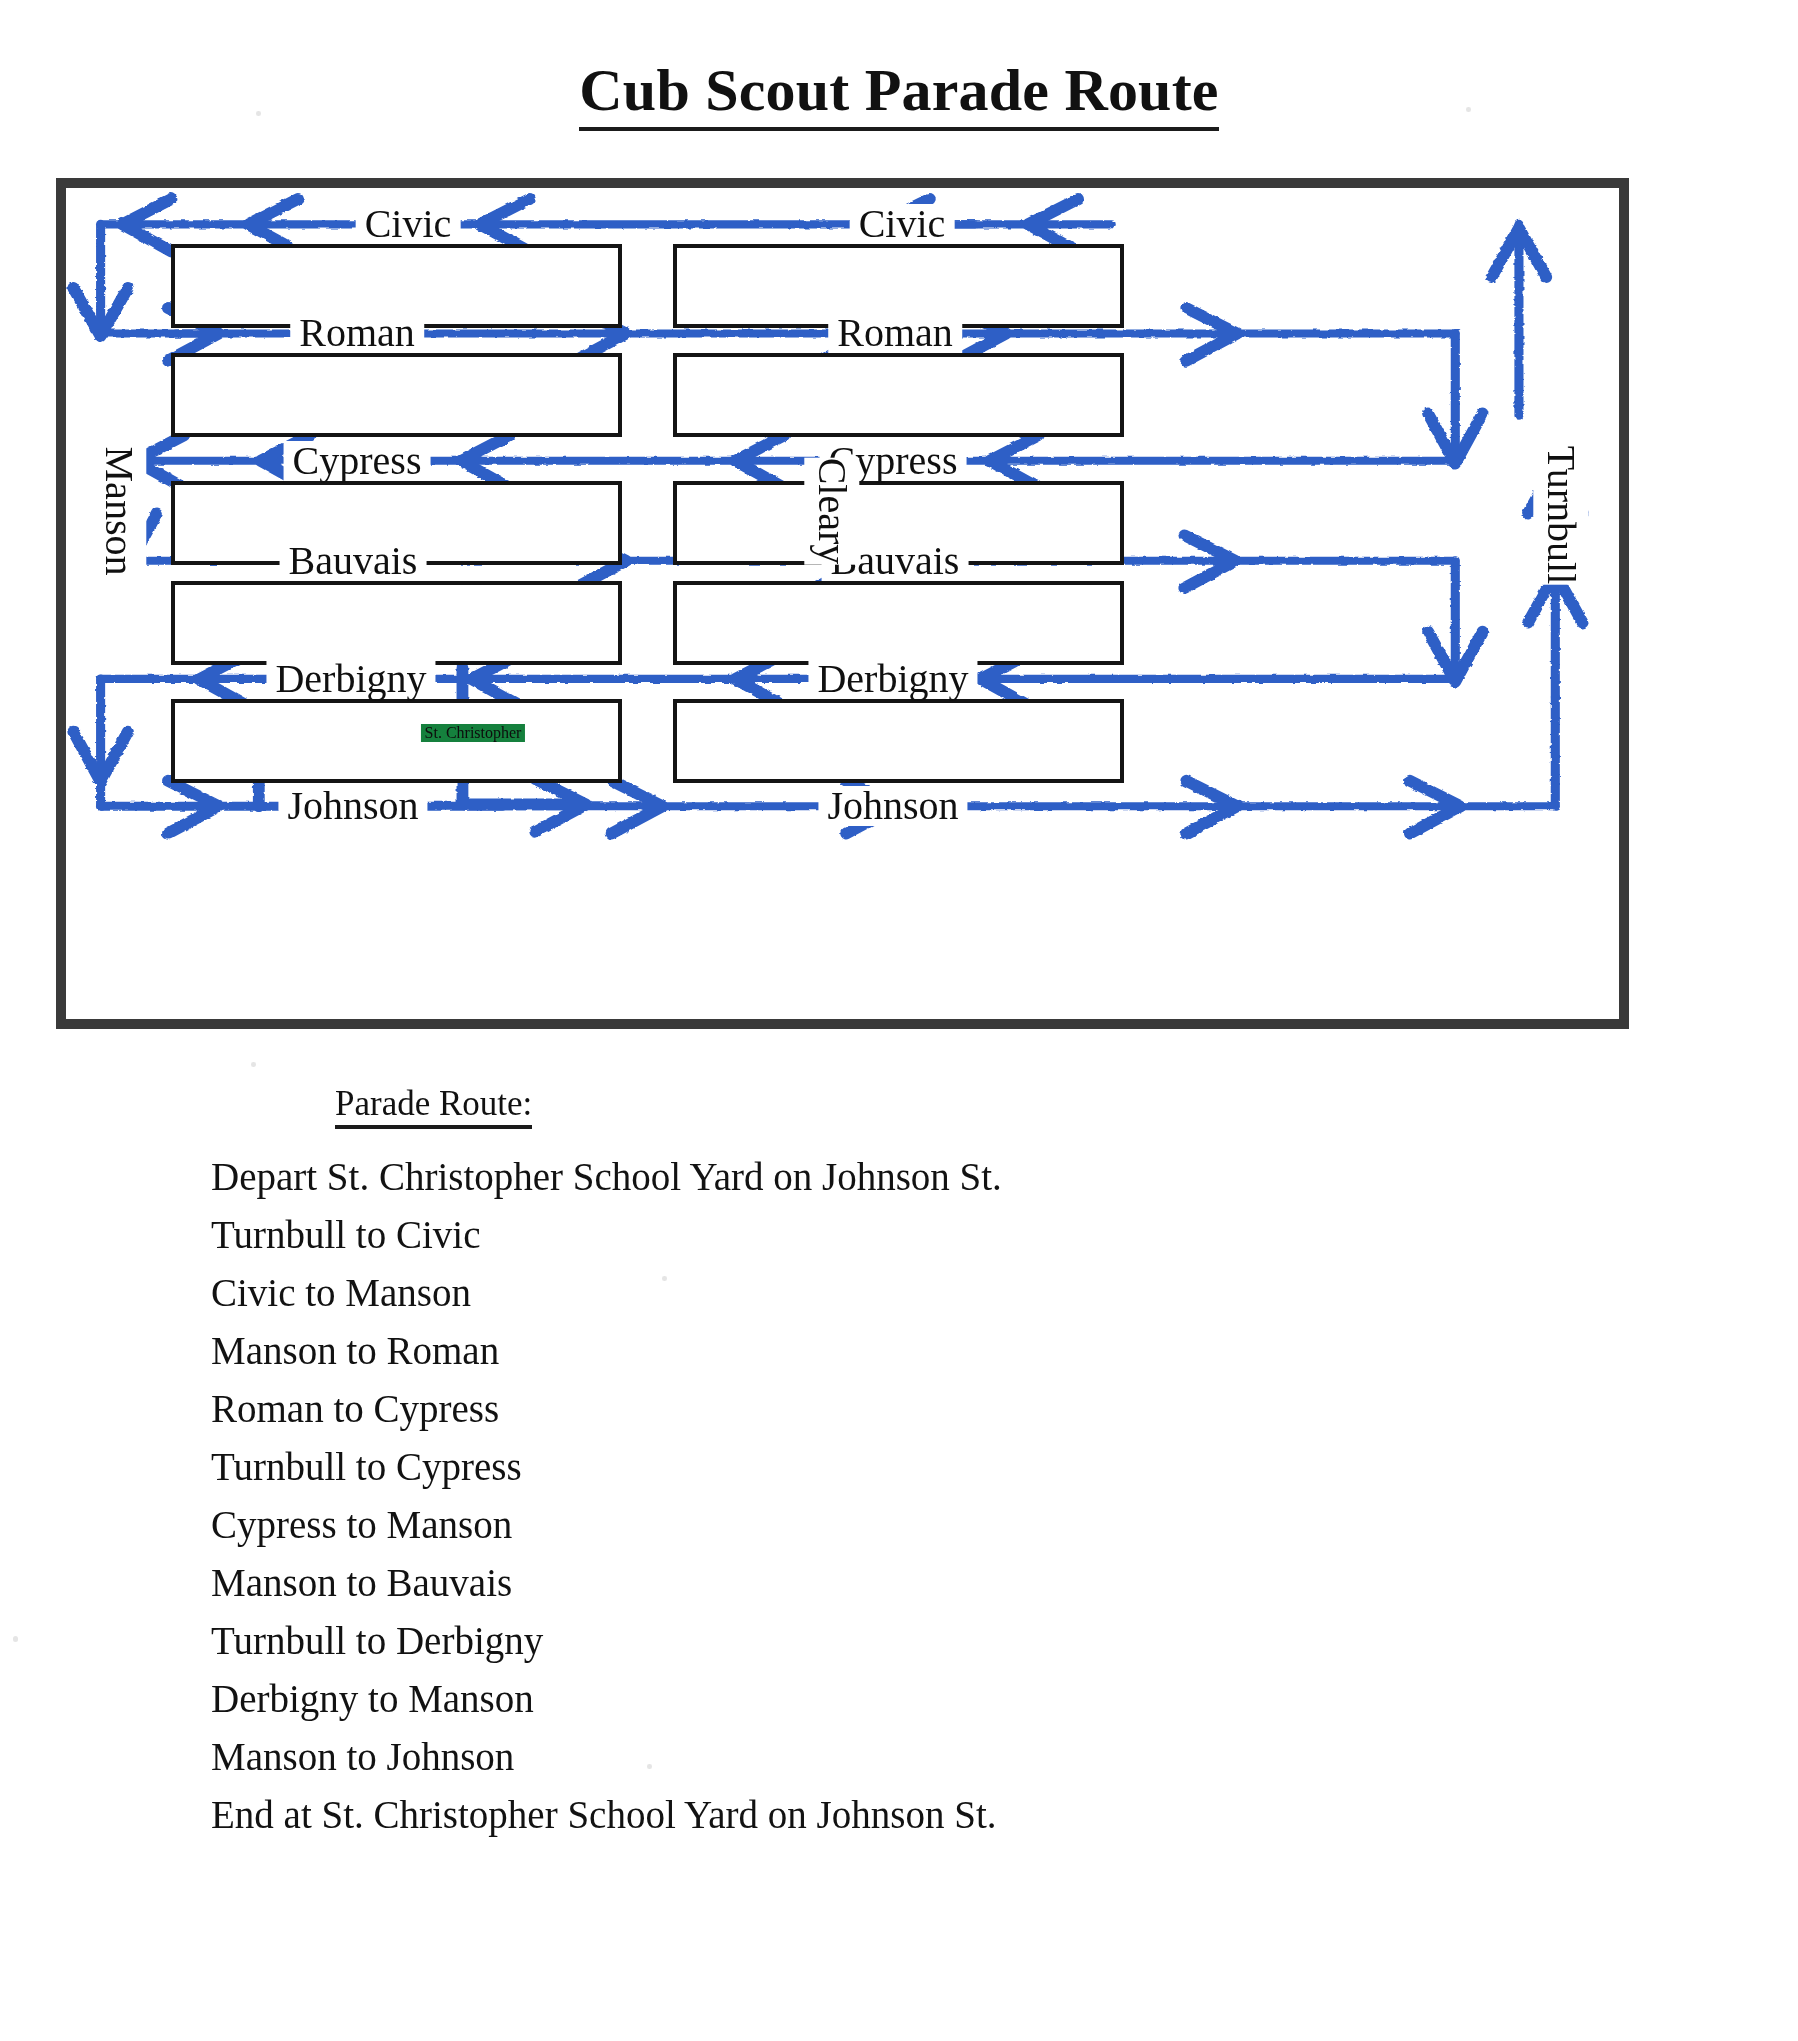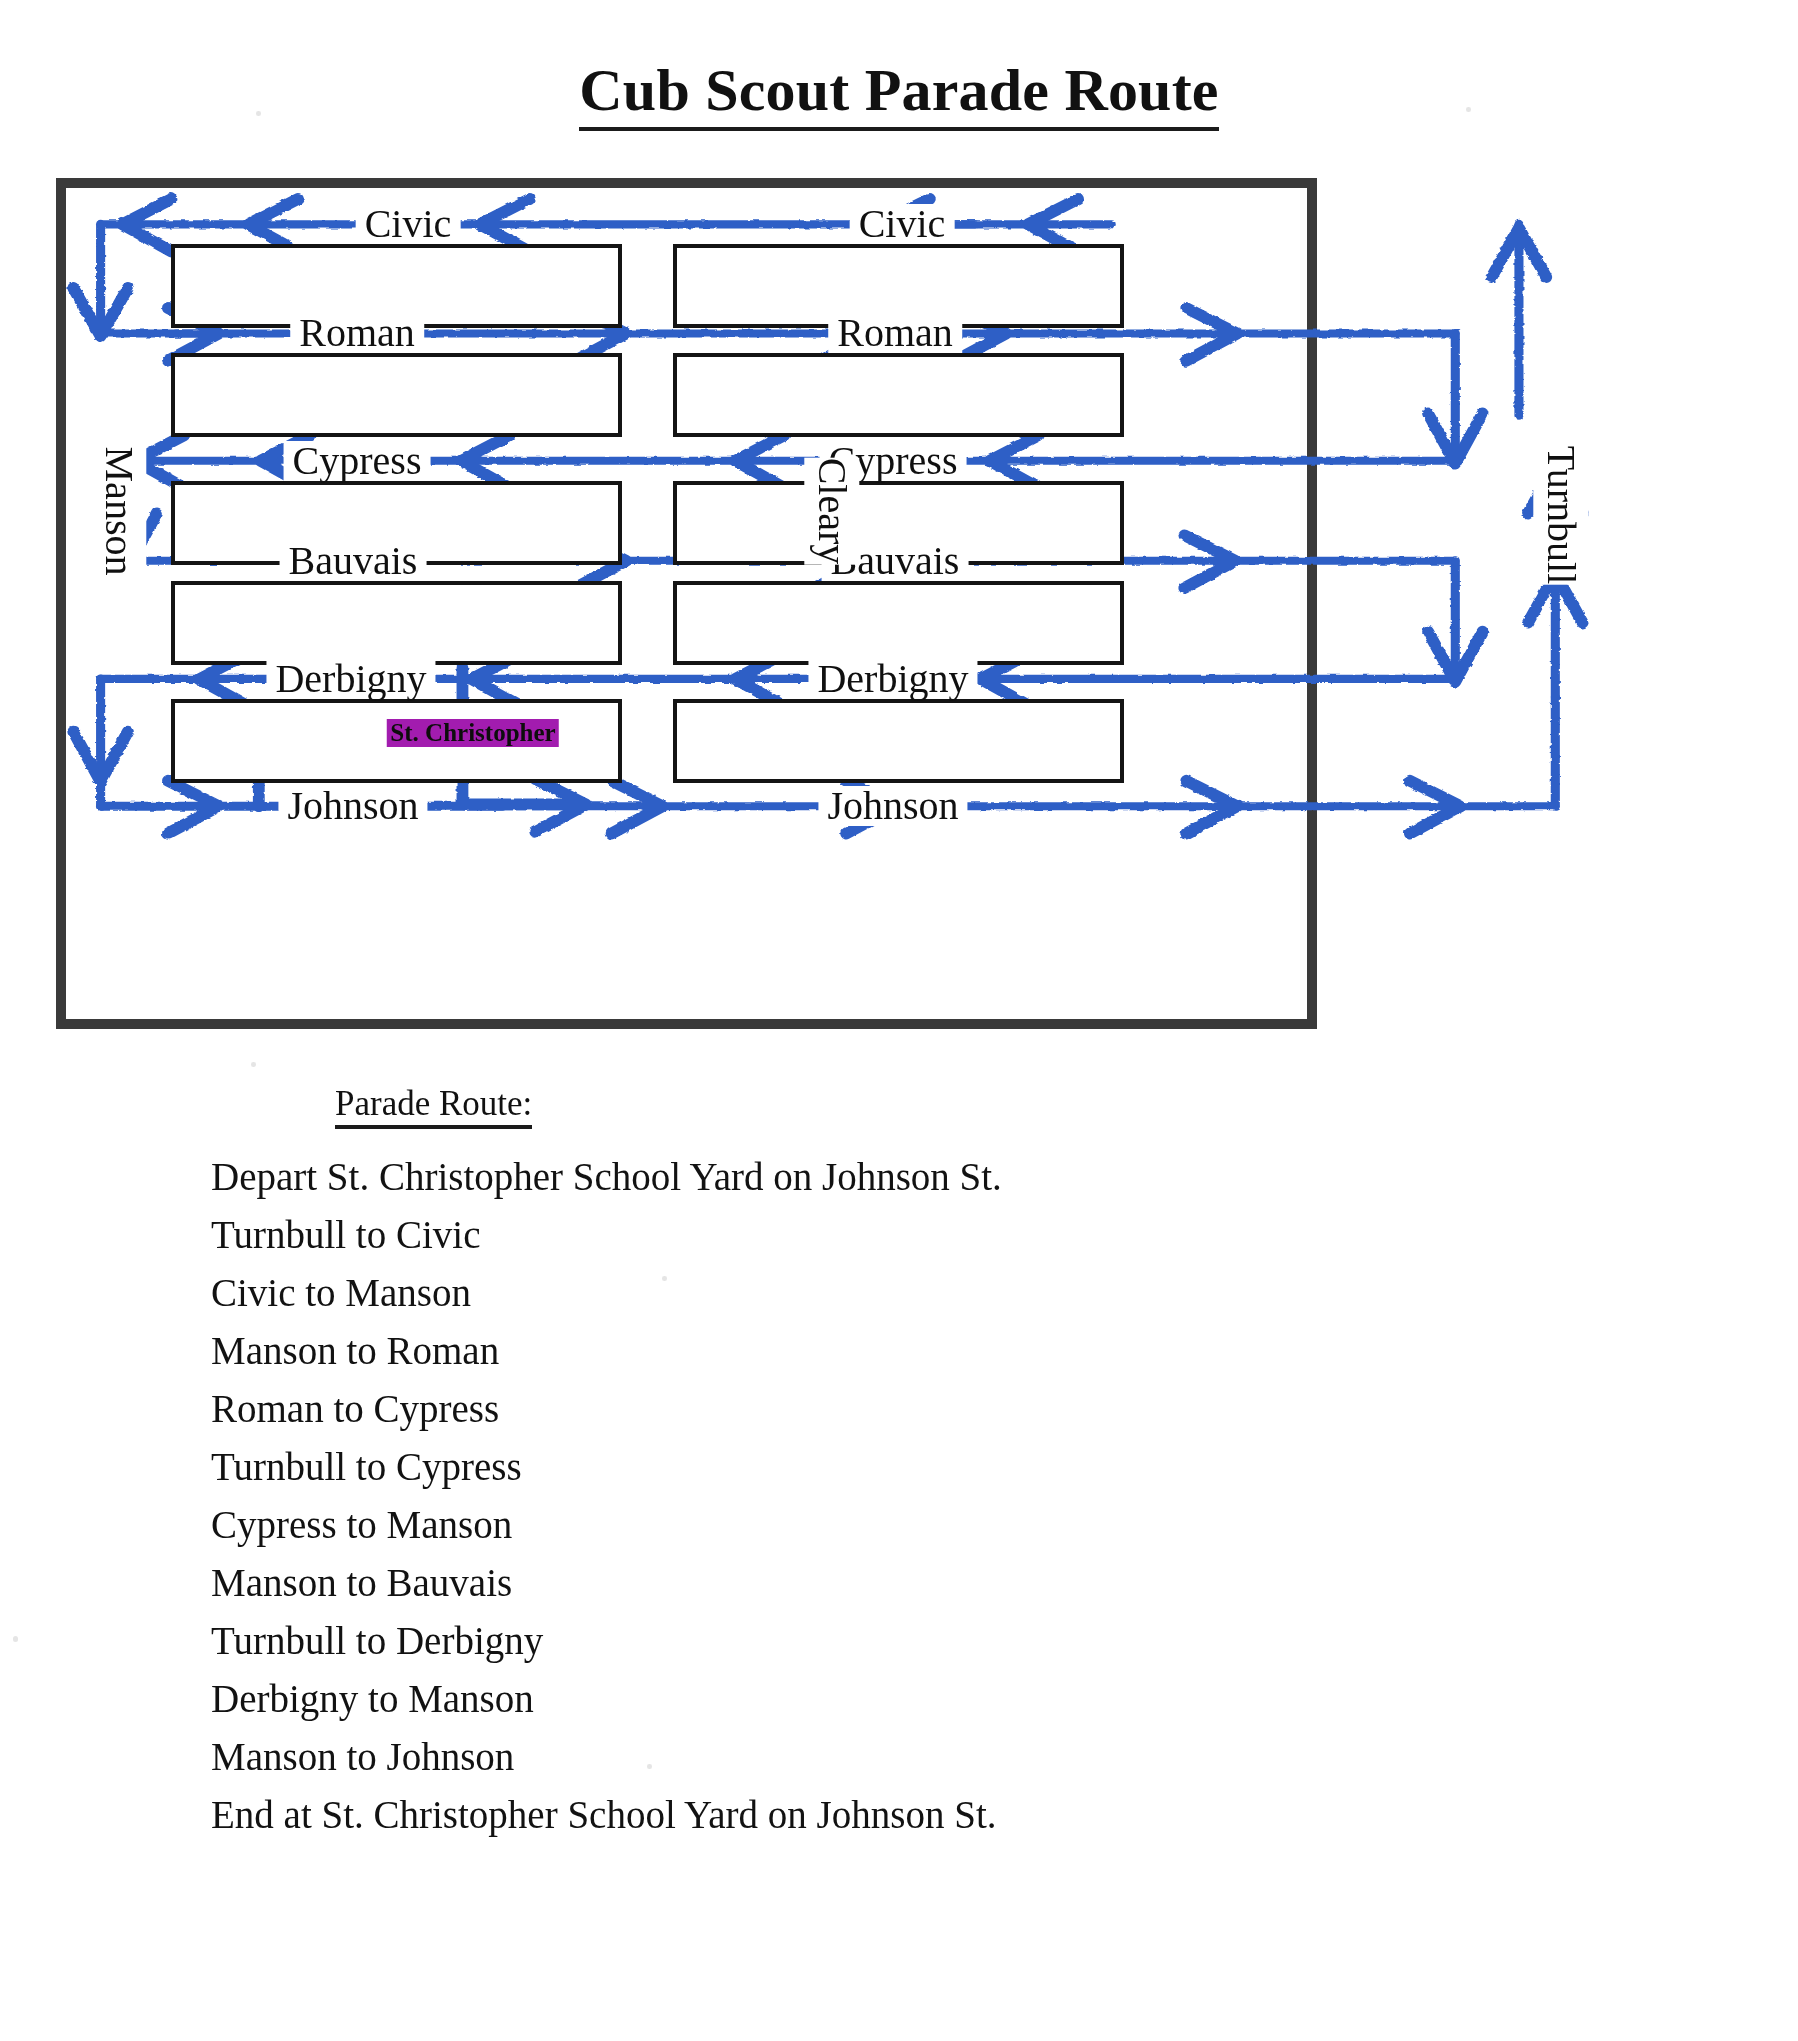--- a/index.html
+++ b/index.html
@@ -30,21 +30,21 @@
   #page-title .tu {
     border-bottom: 4.5px solid #1b1b1b;
     padding-bottom: 3.6px;
   }
 
   
   #map-frame {
     position: absolute;
     left: 56px;
     top: 178px;
-    width: 1261px;
+    width: 1573px;
     height: 851px;
     border: 10px solid #3a3a3a;
     background: #ffffff;
     box-sizing: border-box;
   }
   #map-canvas {
     position: absolute;
     left: 0;
     top: 0;
     width: 1553px;
@@ -80,24 +80,24 @@
     background: #ffffff;
     padding: 7.3px 0;
     white-space: nowrap;
     transform-origin: 50% 50%;
     transform: translate(-50%, -50%) rotate(90deg);
   }
 
   
   .school-label {
     position: absolute;
-    font-size: 25px;
-    font-weight: bold;
+    font-size: 16px;
+    font-weight: normal;
     color: #0d0d0d;
-    background: #a21caf;
+    background: #15803d;
     white-space: nowrap;
     transform: translate(-50%, -50%);
     padding: 0 3.6px;
   }
 
   
   #route-section {
     position: absolute;
     left: 211px;
     top: 1084px;

